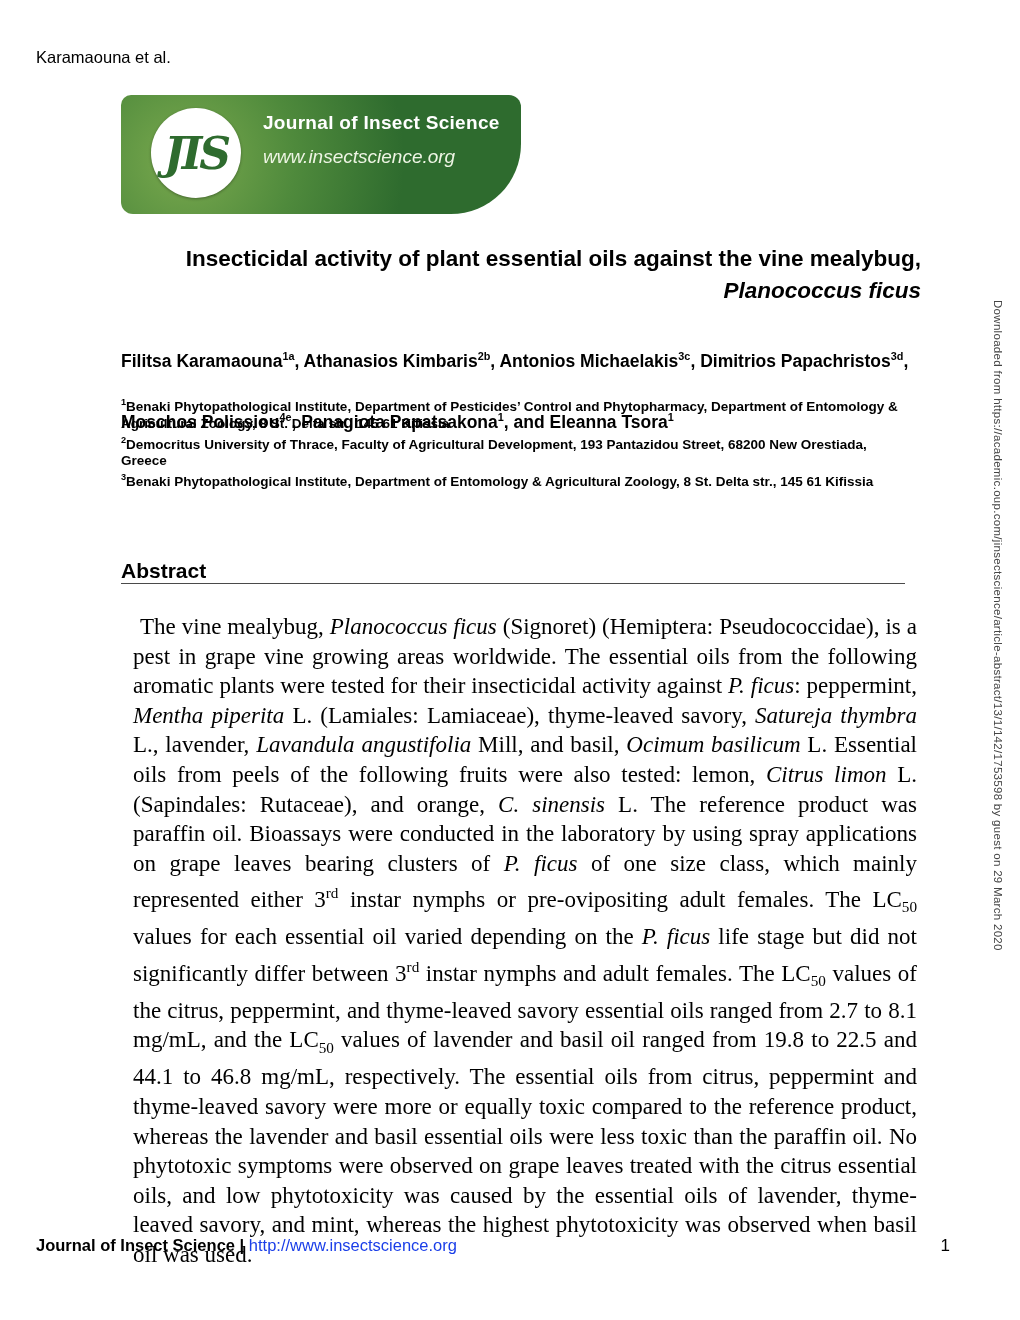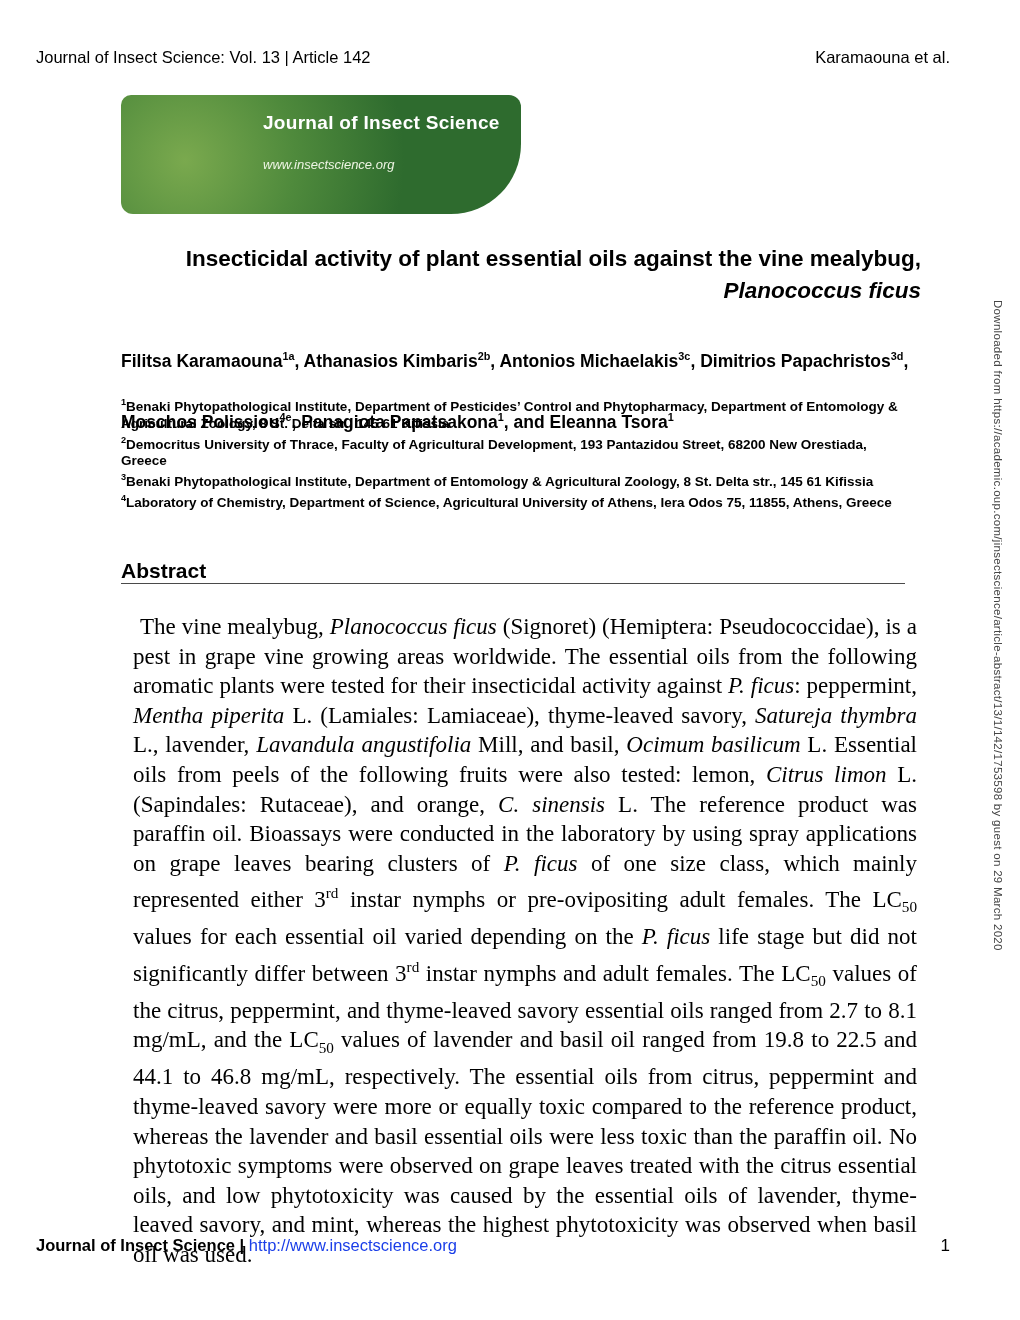--- a/index.html
+++ b/index.html
@@ -28,21 +28,21 @@
     background: #fff; border-radius: 50%;
     display: flex; align-items: center; justify-content: center;
     box-shadow: 0 1px 3px rgba(0,0,0,.35);
   }
   .logo-circle span {
     font-family: "DejaVu Serif", serif; font-style: italic; font-weight: bold;
     font-size: 44px; color: var(--banner_dark, #2e6b2e); letter-spacing: -3px;
   }
   .logo-text { position: absolute; left: 142px; top: 17px; color: var(--logo_text, #fff); }
   .logo-title { font-weight: bold; font-size: 19px; letter-spacing: .3px; }
-  .logo-url { font-style: italic; font-size: 13px; margin-top: 23px; color: #eef5e4; }
+  .logo-url { font-style: italic; font-size: 19px; margin-top: 12px; color: #eef5e4; }
   
   .title {
     position: absolute; left: 121px; top: 243px; width: 800px; margin: 0;
     font-size: 22.5px; font-weight: bold; line-height: 32px; text-align: right;
   }
   .authors {
     position: absolute; left: 121px; top: 328px; width: 800px; margin: 0;
     font-size: 17.5px; font-weight: bold; line-height: 56px;
   }
   .authors sup { font-size: 62%; }
@@ -82,40 +82,41 @@
   .footer-label { font-weight: bold; }
   .footer-link { color: var(--link_blue, #1a3ee8); text-decoration: none; margin-top: 35px; }
   .pageno { font-size: 17px; }
 </style>
 </head>
 <body>
 
 <div class="sheet">
 
   <div class="header">
-    <span>Journal of Insect Science: Vol. 13 | Article 142</span>
     <span>Karamaouna et al.</span>
   </div>
 
   <div class="logo-banner">
+    <div class="logo-circle">
+      <span>JIS</span>
+    </div>
     <div class="logo-text">
       <div class="logo-title">Journal of Insect Science</div>
       <div class="logo-url">www.insectscience.org</div>
     </div>
   </div>
 
   <h1 class="title"><span>Insecticidal activity of plant essential oils against the vine mealybug, </span><span class="it">Planococcus ficus</span></h1>
 
   <p class="authors"><span>Filitsa Karamaouna</span><sup>1a</sup><span>, Athanasios Kimbaris</span><sup>2b</sup><span>, Antonios Michaelakis</span><sup>3c</sup><span>, Dimitrios Papachristos</span><sup>3d</sup><span>, Moschos Polissiou</span><sup>4e</sup><span>, Panagiota Papatsakona</span><sup>1</sup><span>, and Eleanna Tsora</span><sup>1</sup></p>
 
   <div class="affiliations">
     <p class="aff-line"><sup>1</sup><span>Benaki Phytopathological Institute, Department of Pesticides’ Control and Phytopharmacy, Department of Entomology &amp; Agricultural Zoology, 8 St. Delta str., 145 61 Kifissia</span></p>
     <p class="aff-line"><sup>2</sup><span>Democritus University of Thrace, Faculty of Agricultural Development, 193 Pantazidou Street, 68200 New Orestiada, Greece</span></p>
     <p class="aff-line"><sup>3</sup><span>Benaki Phytopathological Institute, Department of Entomology &amp; Agricultural Zoology, 8 St. Delta str., 145 61 Kifissia</span></p>
-    <p class="aff-line"><sup>4</sup><span>Laboratory of Chemistry, Department of Science, Agricultural University of Athens, Iera Odos 75, 11855, Athens, Greece</span></p>
   </div>
 
   <h2 class="abstract-heading">Abstract</h2>
 
   <p class="abstract-body"><span>The vine mealybug, </span><span class="it">Planococcus ficus</span><span> (Signoret) (Hemiptera: Pseudococcidae), is a pest in grape vine growing areas worldwide. The essential oils from the following aromatic plants were tested for their insecticidal activity against </span><span class="it">P. ficus</span><span>: peppermint, </span><span class="it">Mentha piperita</span><span> L. (Lamiales: Lamiaceae), thyme-leaved savory, </span><span class="it">Satureja thymbra</span><span> L., lavender, </span><span class="it">Lavandula angustifolia</span><span> Mill, and basil, </span><span class="it">Ocimum basilicum</span><span> L. Essential oils from peels of the following fruits were also tested: lemon, </span><span class="it">Citrus limon</span><span> L. (Sapindales: Rutaceae), and orange, </span><span class="it">C. sinensis</span><span> L. The reference product was paraffin oil. Bioassays were conducted in the laboratory by using spray applications on grape leaves bearing clusters of </span><span class="it">P. ficus</span><span> of one size class, which mainly represented either 3</span><sup>rd</sup><span> instar nymphs or pre-ovipositing adult females. The LC</span><sub>50</sub><span> values for each essential oil varied depending on the </span><span class="it">P. ficus</span><span> life stage but did not significantly differ between 3</span><sup>rd</sup><span> instar nymphs and adult females. The LC</span><sub>50</sub><span> values of the citrus, peppermint, and thyme-leaved savory essential oils ranged from 2.7 to 8.1 mg/mL, and the LC</span><sub>50</sub><span> values of lavender and basil oil ranged from 19.8 to 22.5 and 44.1 to 46.8 mg/mL, respectively. The essential oils from citrus, peppermint and thyme-leaved savory were more or equally toxic compared to the reference product, whereas the lavender and basil essential oils were less toxic than the paraffin oil. No phytotoxic symptoms were observed on grape leaves treated with the citrus essential oils, and low phytotoxicity was caused by the essential oils of lavender, thyme-leaved savory, and mint, whereas the highest phytotoxicity was observed when basil oil was used.</span></p>
 
   <div class="watermark">Downloaded from https://academic.oup.com/jinsectscience/article-abstract/13/1/142/1753598 by guest on 29 March 2020</div>
 
   <div class="footer">
     <span>

